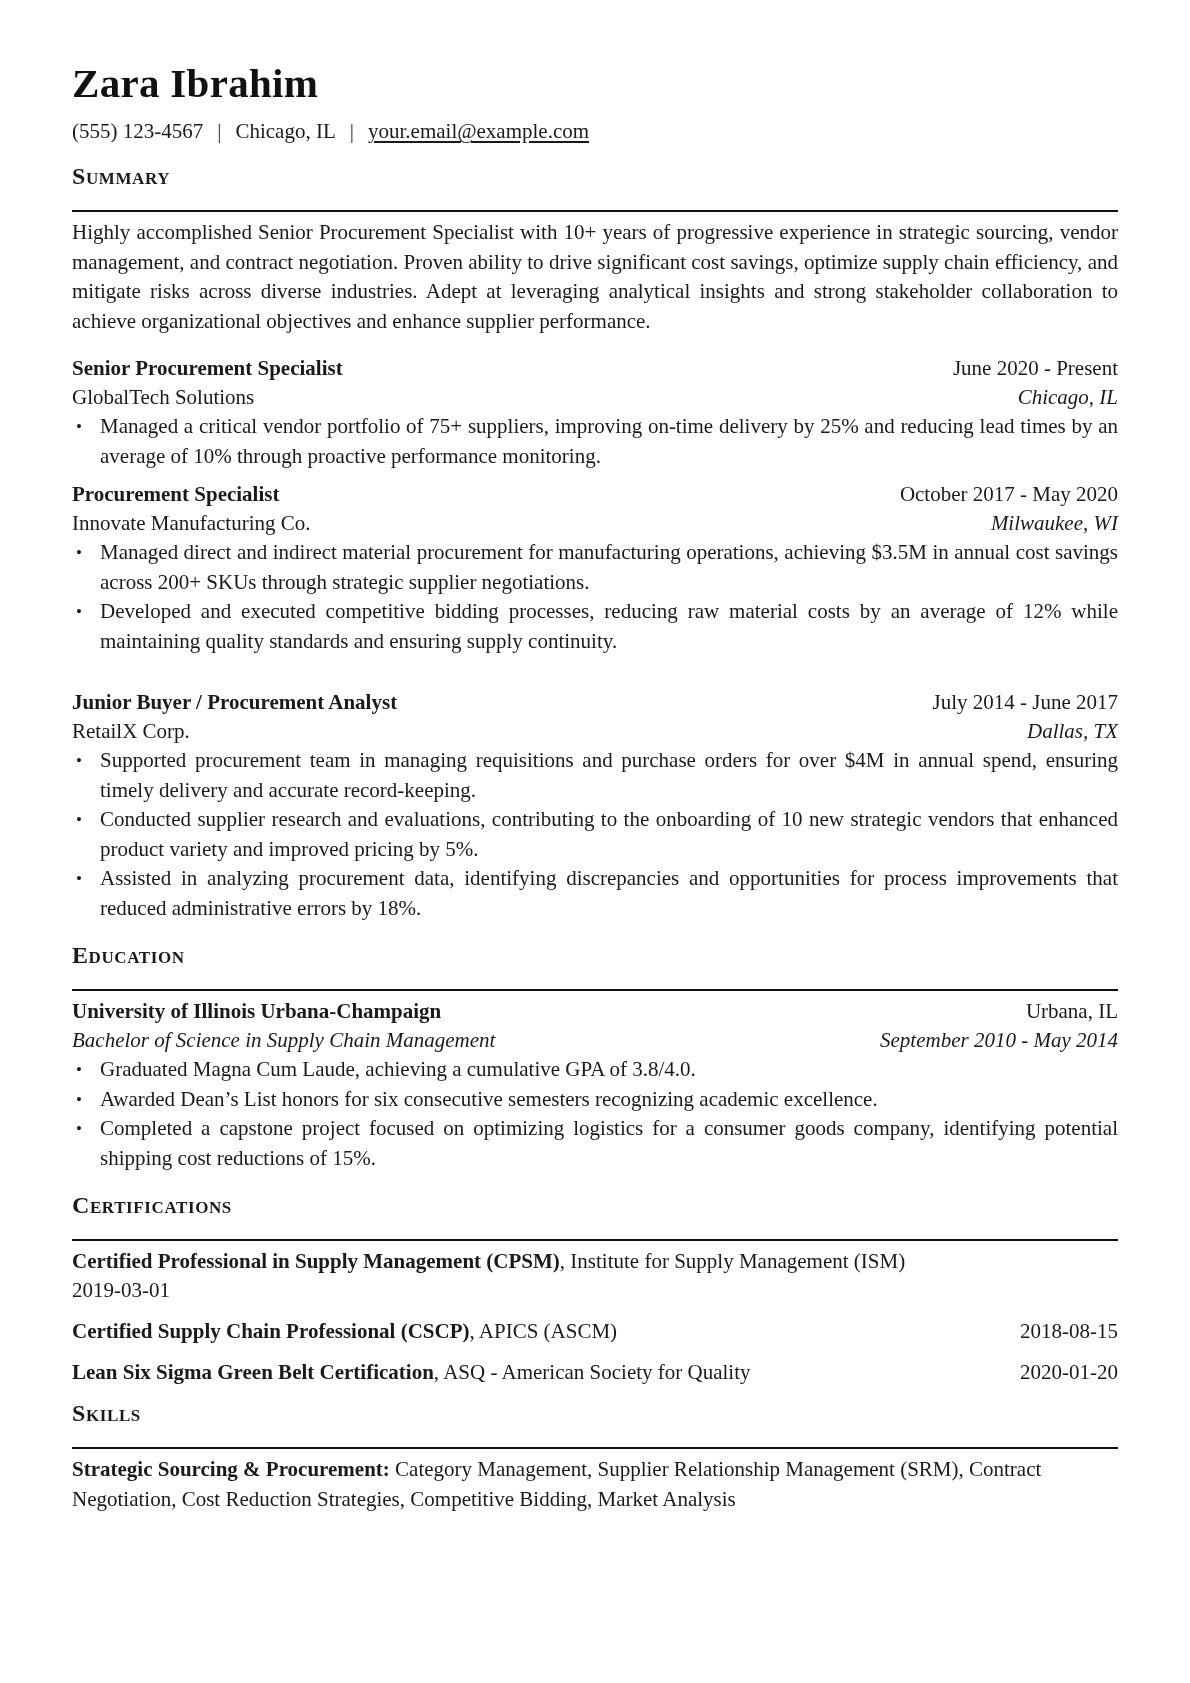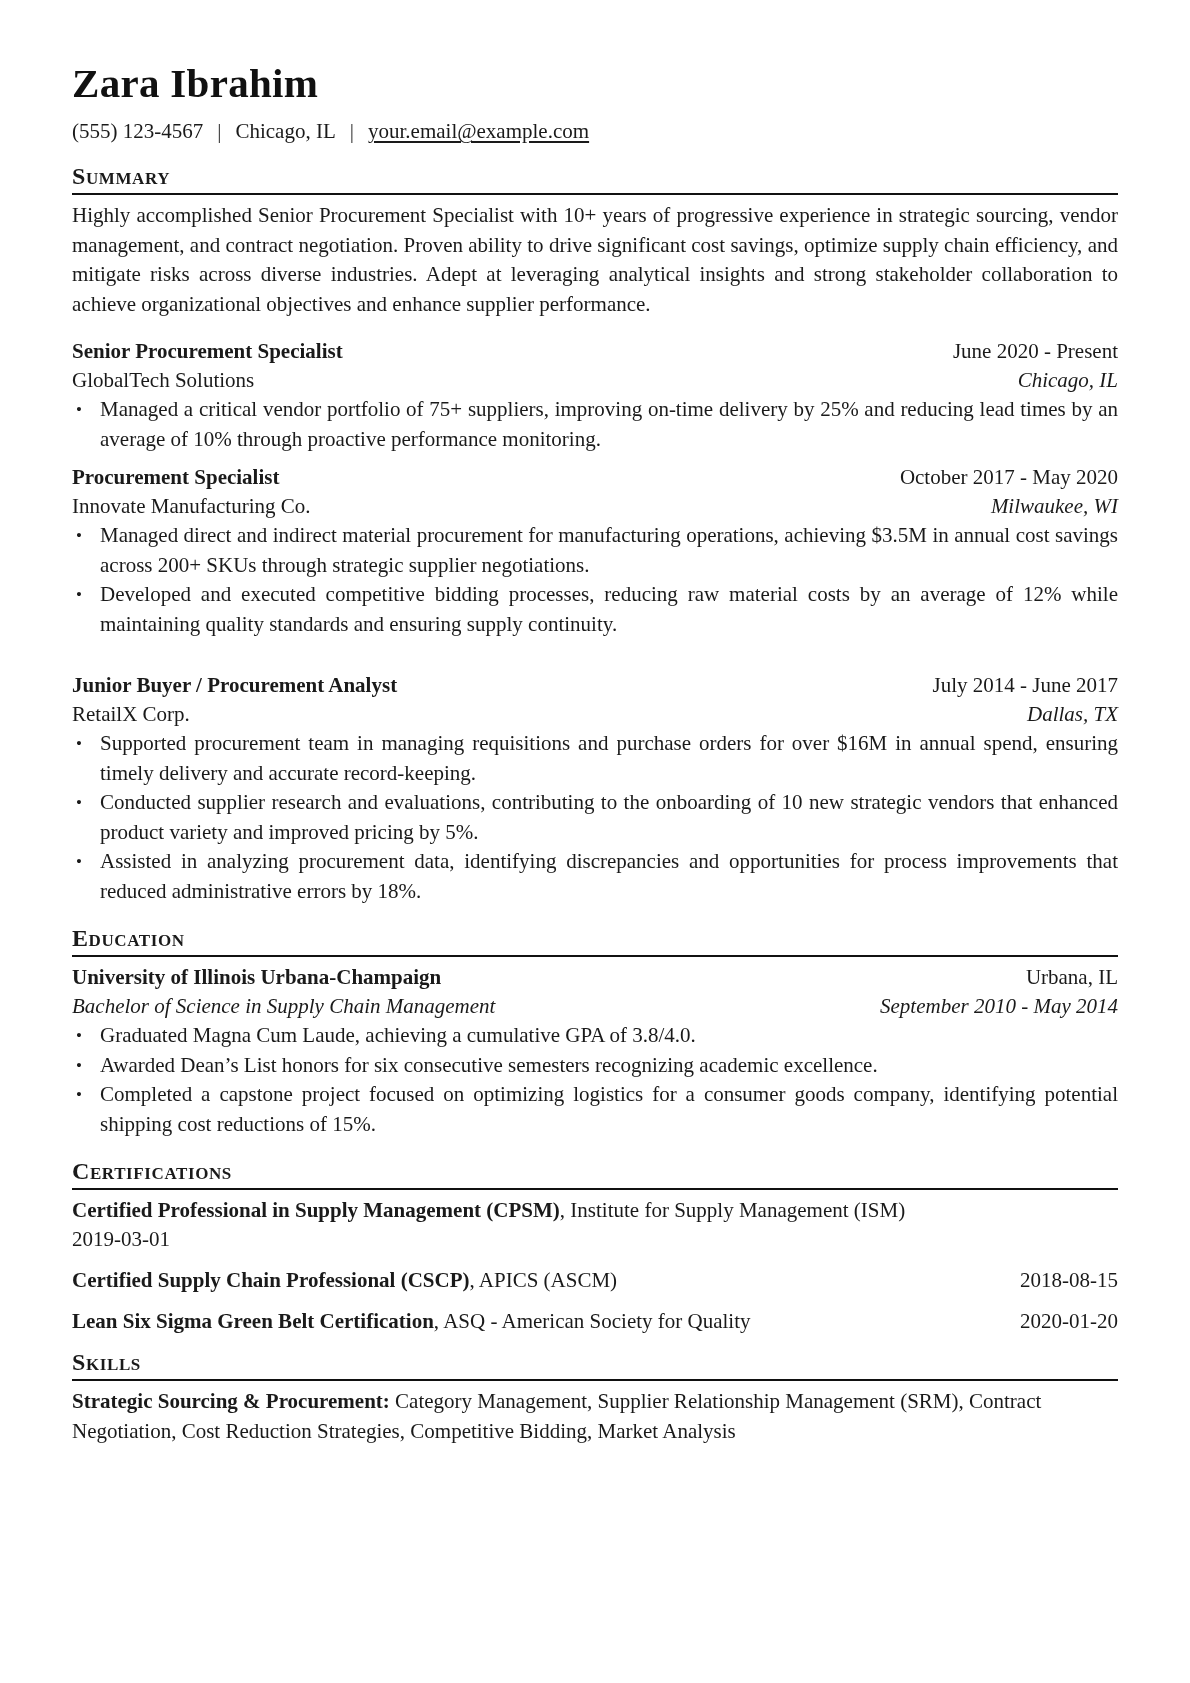--- a/index.html
+++ b/index.html
@@ -9,21 +9,21 @@
     color: #1a1a1a; font-size: 21px;
   }
   .page { position: relative; padding: 58px 72px 0 72px; }
   .name { font-size: 41px; font-weight: bold; line-height: 50px; margin: 0; letter-spacing: 0.3px; color:#111; }
   .contact { margin-top: 10px; line-height: 26px; font-size: 21px; }
   .contact .sep { display: inline-block; margin: 0 14px; color: #333; }
   .contact a { color: #1a1a1a; text-decoration: underline; text-underline-offset: 3px; }
   .section { margin-top: 18px; }
   .sec-title {
     font-variant: small-caps; font-weight: bold; font-size: 24px; letter-spacing: 0.6px;
-    line-height: 28px; padding-bottom: 3px; border-bottom: 2.2px solid #111; margin-bottom: 6px;
+    line-height: 28px; padding-bottom: 20px; border-bottom: 2.2px solid #111; margin-bottom: 6px;
   }
   .para { line-height: 29.5px; text-align: justify; margin: 0; }
   .row { display: flex; justify-content: space-between; line-height: 29px; }
   .bold { font-weight: bold; }
   .ital { font-style: italic; }
   ul { margin: 0; padding: 0 0 0 28px; list-style: none; }
   li { position: relative; line-height: 29.5px; text-align: justify; }
   li::before { content: "\2022"; position: absolute; left: -24px; font-size: 17px; top: 0; }
   .job { margin-bottom: 9px; }
   .job:last-child { margin-bottom: 0; margin-top: 32px; }
@@ -81,21 +81,21 @@
     <div class="job">
       <div class="row">
         <span class="bold">Junior Buyer / Procurement Analyst</span>
         <span>July 2014 - June 2017</span>
       </div>
       <div class="row">
         <span>RetailX Corp.</span>
         <span class="ital">Dallas, TX</span>
       </div>
       <ul>
-        <li>Supported procurement team in managing requisitions and purchase orders for over $16M in annual spend, ensuring timely delivery and accurate record-keeping.</li>
+        <li>Supported procurement team in managing requisitions and purchase orders for over $4M in annual spend, ensuring timely delivery and accurate record-keeping.</li>
         <li>Conducted supplier research and evaluations, contributing to the onboarding of 10 new strategic vendors that enhanced product variety and improved pricing by 5%.</li>
         <li>Assisted in analyzing procurement data, identifying discrepancies and opportunities for process improvements that reduced administrative errors by 18%.</li>
       </ul>
     </div>
   </div>
 
   <div class="section">
     <div class="sec-title">Education</div>
     <div class="row">
       <span class="bold">University of Illinois Urbana-Champaign</span>

